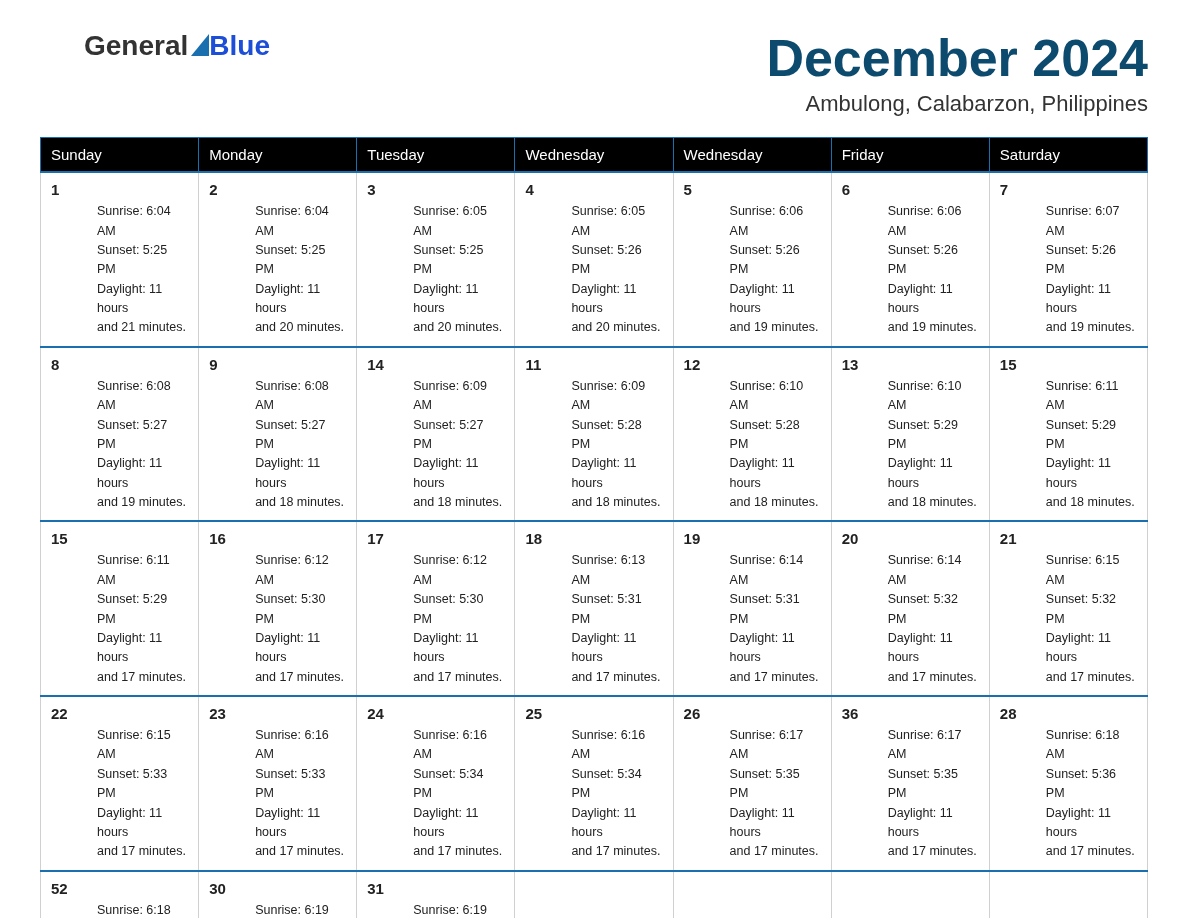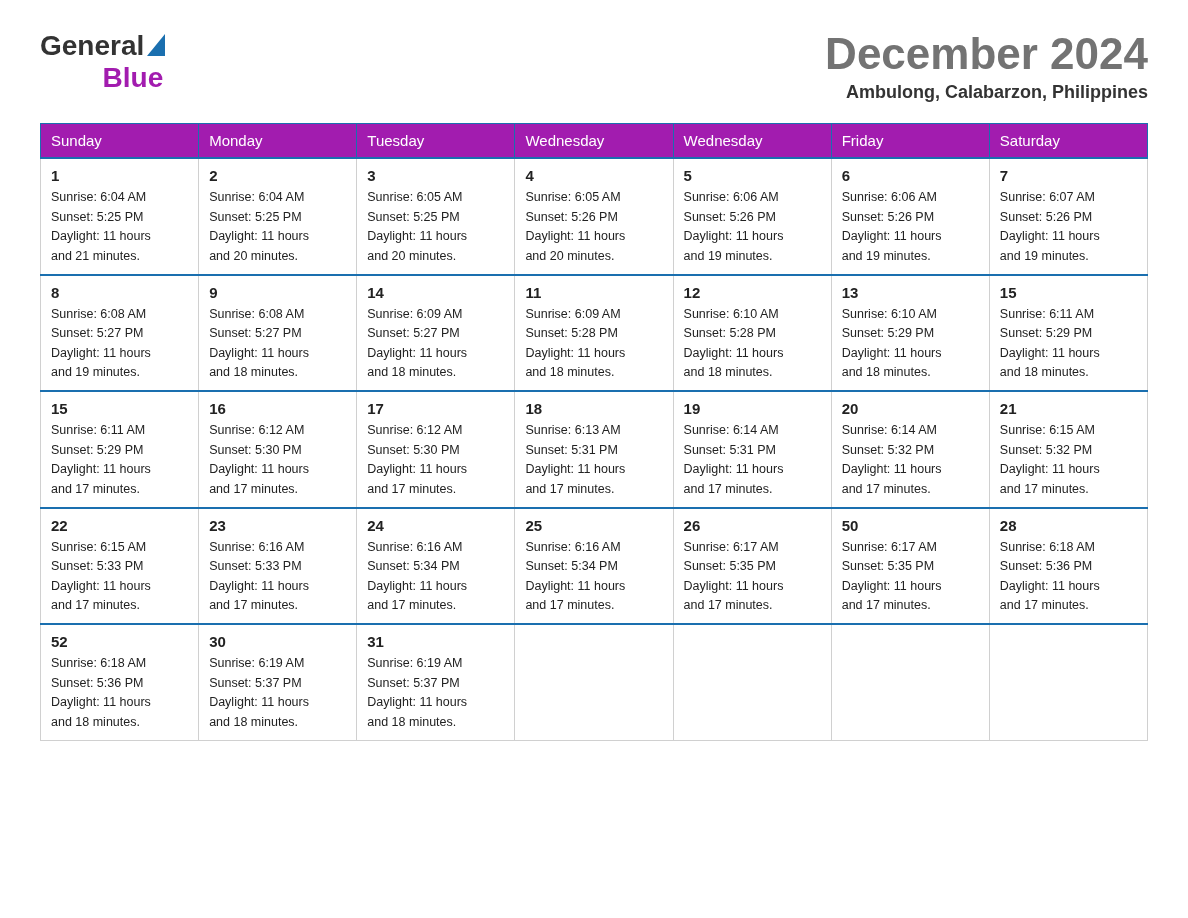--- a/index.html
+++ b/index.html
@@ -17,57 +17,56 @@
       margin-bottom: 20px;
     }
     .logo-text-general {
       font-size: 28px;
       font-weight: bold;
       color: #333;
     }
     .logo-text-blue {
       font-size: 28px;
       font-weight: bold;
-      color: #a21caf;
+      color: #1d4ed8;
     }
     .logo-wrapper {
       display: flex;
-      flex-direction: column;
+      margin-left: 44px;
     }
     .logo-row1 {
       display: flex;
       align-items: center;
     }
     .logo-row2 {
       display: flex;
       justify-content: flex-end;
       padding-right: 2px;
     }
     .title-section {
       text-align: right;
     }
     .calendar-title {
-      font-size: 44px;
+      font-size: 52px;
       font-weight: bold;
-      color: #737373;
+      color: #0c4a6e;
       line-height: 1.1;
     }
     .calendar-subtitle {
-      font-size: 18px;
+      font-size: 22px;
       color: #333;
       margin-top: 4px;
-      font-weight: bold;
     }
     table {
       width: 100%;
       border-collapse: collapse;
       table-layout: fixed;
     }
     thead tr {
-      background-color: #a21caf;
+      background-color: #000000;
     }
     thead th {
       color: #fff;
       font-size: 15px;
       font-weight: normal;
       padding: 8px 10px;
       text-align: left;
       border: 1px solid #1a6faf;
     }
     tbody tr {
@@ -89,20 +88,21 @@
     .day-number {
       font-size: 15px;
       font-weight: bold;
       margin-bottom: 4px;
       display: block;
     }
     .day-info {
       font-size: 12.5px;
       line-height: 1.55;
       color: #222;
+      margin-left: 46px;
     }
     .empty-cell {
       background: #fff;
     }
   </style>
 </head>
 <body>
 
 <div class="header">
   <div class="logo-wrapper">
@@ -373,21 +373,21 @@
         <td>
         <span class="day-number">26</span>
         <div class="day-info">
           Sunrise: 6:17 AM<br>
           Sunset: 5:35 PM<br>
           Daylight: 11 hours<br>
           and 17 minutes.
         </div>
       </td>
         <td>
-        <span class="day-number">50</span>
+        <span class="day-number">36</span>
         <div class="day-info">
           Sunrise: 6:17 AM<br>
           Sunset: 5:35 PM<br>
           Daylight: 11 hours<br>
           and 17 minutes.
         </div>
       </td>
         <td>
         <span class="day-number">28</span>
         <div class="day-info">

